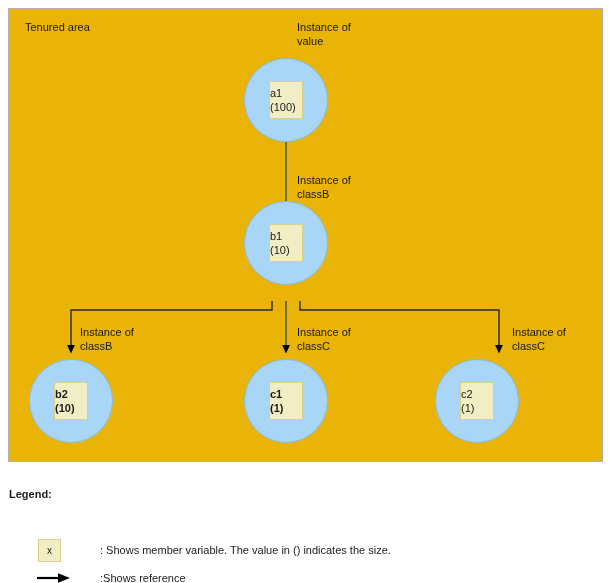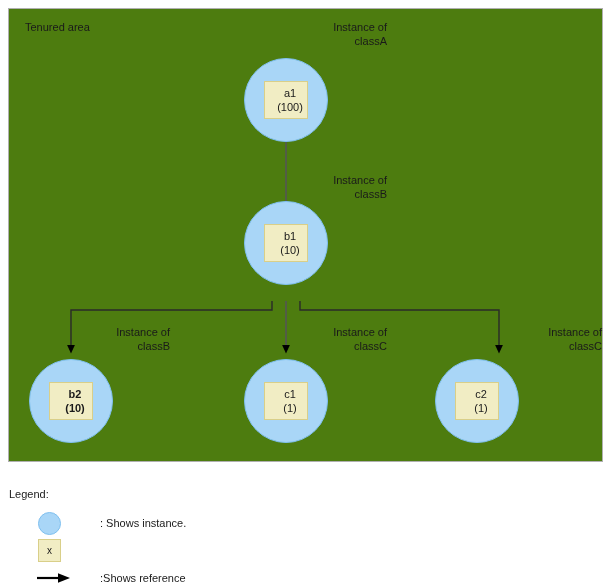--- a/index.html
+++ b/index.html
@@ -27,21 +27,21 @@
 
   
   .panel {
     position: absolute;
     left: 8px;
     top: 8px;
     width: 595px;
     height: 454px;
     border: 1px solid #b0b0b0;
     box-sizing: border-box;
-    background: #4d7c0f;
+    background: #eab308;
   }
   .panel-title {
     position: absolute;
     left: 16px;
     top: 12px;
     font-size: 11px;
     line-height: 13px;
     color: #1a1a1a;
     white-space: nowrap;
   }
@@ -53,52 +53,50 @@
     height: 84px;
     border-radius: 50%;
     background: #a9d6f7;
     border: 1px solid #7fc0ef;
     box-sizing: border-box;
     display: flex;
     align-items: center;
     justify-content: center;
   }
   .member-box {
-    width: 44px;
+    width: 34px;
     height: 38px;
     background: #f1edc4;
     border: 1px solid #d9cf89;
     box-sizing: border-box;
     display: flex;
     flex-direction: column;
-    align-items: center;
     justify-content: center;
     line-height: 14px;
-    padding-left: 8px;
   }
   .member-name, .member-size {
     font-size: 11px;
     color: #1a1a1a;
     white-space: nowrap;
   }
 
   
   #node-a1 { left: 244px; top: 58px;  }
   #node-b1 { left: 244px; top: 201px; }
   #node-b2 { left: 29px;  top: 359px; font-weight: bold; }
-  #node-c1 { left: 244px; top: 359px; }
+  #node-c1 { left: 244px; top: 359px; font-weight: bold; }
   #node-c2 { left: 435px; top: 359px; }
 
   
   .edge-label {
     position: absolute;
     font-size: 11px;
     line-height: 14px;
     color: #1a1a1a;
-    text-align: right;
+    text-align: left;
     white-space: nowrap;
   }
   #label-a1   { left: 297px; top: 20px;  width: 90px; }
   #label-b1   { left: 297px; top: 173px; width: 90px; }
   #label-b2   { left: 80px;  top: 325px; width: 90px; }
   #label-c1   { left: 297px; top: 325px; width: 90px; }
   #label-c2   { left: 512px; top: 325px; width: 90px; }
   .edge-label .line2 { display: block; }
 
   
@@ -109,20 +107,21 @@
     width: 612px;
     height: 121px;
   }
   .legend-title {
     position: absolute;
     left: 9px;
     top: 26px;
     font-size: 11px;
     line-height: 13px;
     color: #1a1a1a;
+    font-weight: bold;
   }
   .legend-row {
     position: absolute;
     left: 38px;
     height: 24px;
     display: flex;
     align-items: center;
   }
   #legend-row-instance { top: 49px; }
   #legend-row-member   { top: 76px; }
@@ -229,21 +228,21 @@
 
   <div class="node" id="node-c2">
     <div class="member-box">
       <span class="member-name">c2</span>
       <span class="member-size">(1)</span>
     </div>
   </div>
 
   <div class="edge-label" id="label-a1">
     <span>Instance of</span>
-    <span class="line2">classA</span>
+    <span class="line2">value</span>
   </div>
 
   <div class="edge-label" id="label-b1">
     <span>Instance of</span>
     <span class="line2">classB</span>
   </div>
 
   <div class="edge-label" id="label-b2">
     <span>Instance of</span>
     <span class="line2">classB</span>
@@ -255,31 +254,26 @@
   </div>
 
   <div class="edge-label" id="label-c2">
     <span>Instance of</span>
     <span class="line2">classC</span>
   </div>
 
   <div class="legend">
     <span class="legend-title">Legend:</span>
 
-    <div class="legend-row" id="legend-row-instance">
-      <span class="legend-swatch">
-        <span class="legend-circle"></span>
-      </span>
-      <span class="legend-text">: Shows instance.</span>
-    </div>
 
     <div class="legend-row" id="legend-row-member">
       <span class="legend-swatch">
         <span class="legend-square">x</span>
       </span>
+      <span class="legend-text">: Shows member variable. The value in () indicates the size.</span>
     </div>
 
     <div class="legend-row" id="legend-row-ref">
       <span class="legend-swatch">
         <svg class="legend-arrow" viewBox="0 0 36 12">
           <line x1="1" y1="6" x2="24" y2="6" stroke="#000000" stroke-width="2.2"></line>
           <path d="M22,1.2 L34,6 L22,10.8 z" fill="#000000"></path>
         </svg>
       </span>
       <span class="legend-text">:Shows reference</span>

